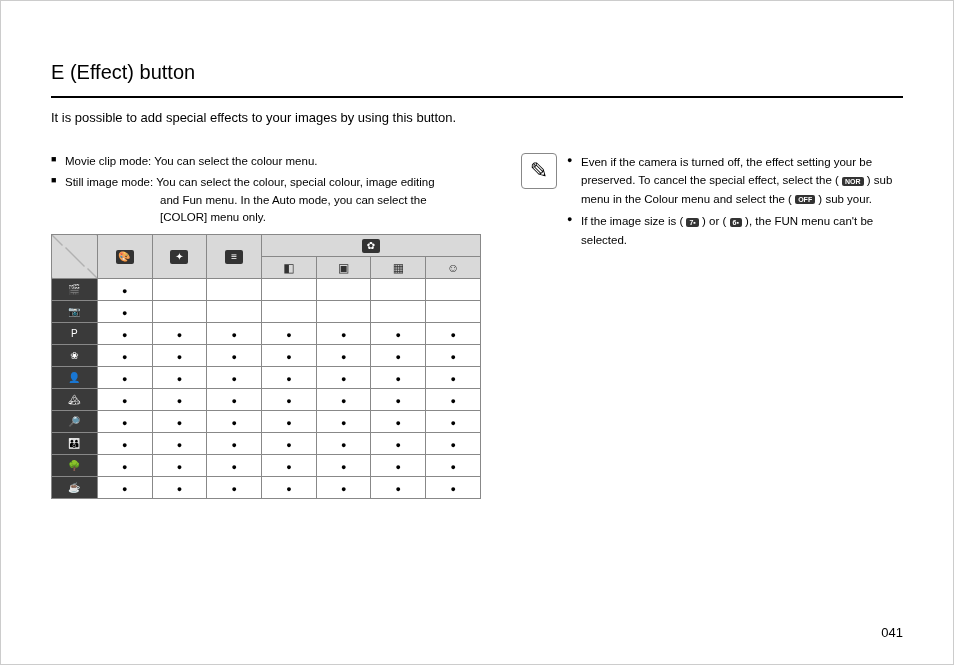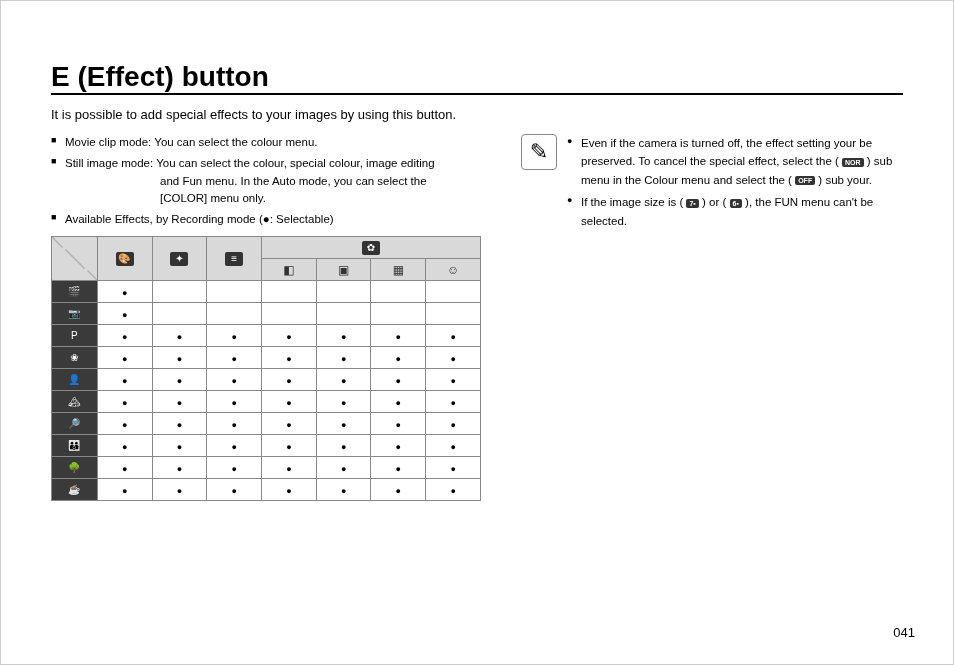--- a/index.html
+++ b/index.html
@@ -6,29 +6,29 @@
     body {
       font-family: Arial, Helvetica, sans-serif;
       background: #fff;
       width: 954px;
       height: 665px;
       position: relative;
       padding: 60px 50px 30px 50px;
       border: 1px solid #ccc;
     }
     .title {
-      font-size: 28px;
-      font-weight: bold;
+      font-size: 20px;
+      font-weight: normal;
       border-bottom: 2px solid #000;
-      padding-bottom: 0;
+      padding-bottom: 12px;
       margin-bottom: 12px;
     }
     .intro {
       font-size: 13px;
-      margin-bottom: 12px;
+      margin-bottom: 28px;
     }
     .columns {
       display: flex;
       gap: 40px;
     }
     .left { width: 430px; }
     .right { flex: 1; display: flex; gap: 10px; }
     .bullet-list {
       list-style: none;
       font-size: 11.5px;
@@ -124,42 +124,41 @@
       font-size: 7px;
       font-weight: bold;
       padding: 1px 3px;
       border-radius: 2px;
       vertical-align: middle;
       line-height: 1;
     }
     .page-num {
       position: absolute;
       bottom: 24px;
-      right: 38px;
+      right: 50px;
       font-size: 13px;
     }
     .colhead { width: 55px; }
   </style>
 </head>
 <body>
 
 <h1 class="title">E (Effect) button</h1>
 <p class="intro">It is possible to add special effects to your images by using this button.</p>
 
 <div class="columns">
   <div class="left">
     <ul class="bullet-list">
       <li>Movie clip mode: You can select the colour menu.</li>
       <li>
         <span>Still image mode:</span>
         <span>You can select the colour, special colour, image editing</span>
         <span class="sub-indent">and Fun menu. In the Auto mode, you can select the</span>
         <span class="sub-indent">[COLOR] menu only.</span>
       </li>
-      <li>Available Effects, by Recording mode (●: Selectable)</li>
     </ul>
 
     <table class="effects-table">
       <tbody>
           <tr>
         <td class="diag hdr-bg" rowspan="2"></td>
         <td class="hdr-bg colhead" rowspan="2"><span class="hdr-icon">🎨</span></td>
         <td class="hdr-bg colhead" rowspan="2"><span class="hdr-icon">✦</span></td>
         <td class="hdr-bg colhead" rowspan="2"><span class="hdr-icon">≡</span></td>
         <td class="hdr-bg" colspan="4"><span class="hdr-icon">✿</span></td>

